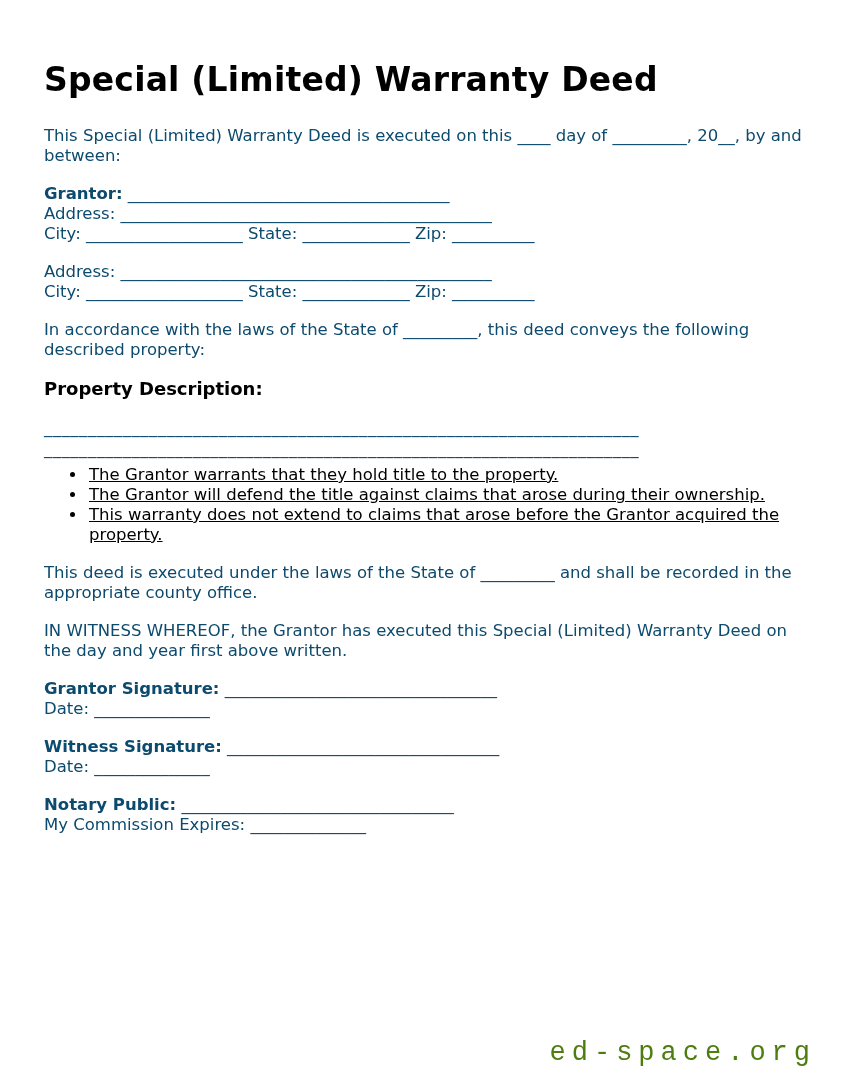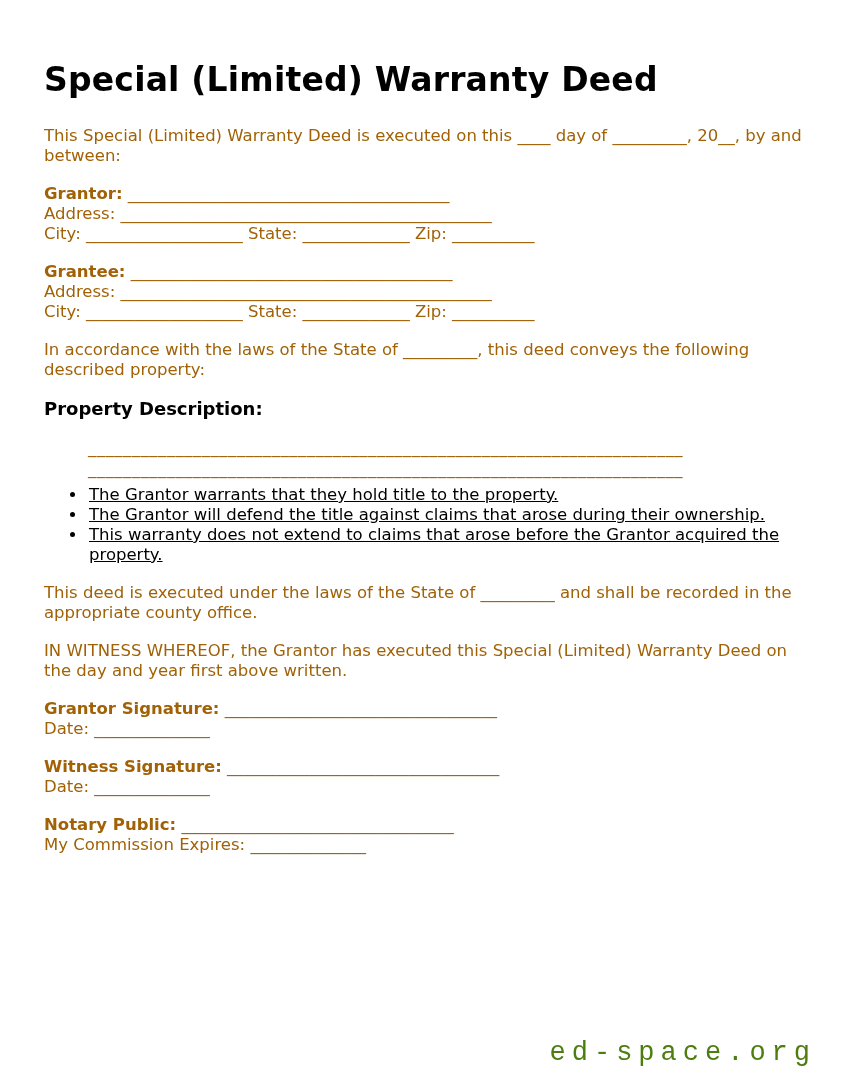--- a/index.html
+++ b/index.html
@@ -14,31 +14,31 @@
     padding: 50px 28px 0 44px;
     overflow: hidden;
   }
   h1.doc-title {
     font-size: 33px;
     font-weight: bold;
     letter-spacing: 0.2px;
     margin: 10px 0 27px 0;
     color: #000000;
   }
-  p, .row { font-size: 16.5px; line-height: 20px; color: #a16207; }
+  p, .row { font-size: 16.5px; line-height: 20px; color: #0c4a6e; }
   .para { margin: 0 0 18px 0; }
   .block { margin: 0 0 18px 0; }
   .row b, .bold { font-weight: bold; }
   .section-heading {
     font-size: 18px;
     font-weight: bold;
     margin: 0 0 18px 0;
   }
   .blank-lines { margin: 14px 0 6px 0; }
-  .blank-lines .row { line-height: 21px; letter-spacing: 0.5px; margin-left: 44px; }
+  .blank-lines .row { line-height: 21px; letter-spacing: 0.5px; }
   ul.limitations {
     margin: 0 0 18px 0;
     padding-left: 43px;
     font-size: 16.5px;
     line-height: 20px;
     text-decoration: underline;
   }
   ul.limitations li { margin: 0; padding-left: 2px; }
   .footer-brand {
     position: absolute;
@@ -59,21 +59,20 @@
 
   <p class="para">This Special (Limited) Warranty Deed is executed on this ____ day of _________, 20__, by and between:</p>
 
   <div class="block">
     <div class="row"><b>Grantor:</b> <span>_______________________________________</span></div>
     <div class="row"><span>Address:</span> <span>_____________________________________________</span></div>
     <div class="row"><span>City:</span> <span>___________________</span> <span>State:</span> <span>_____________</span> <span>Zip:</span> <span>__________</span></div>
   </div>
 
   <div class="block">
-    <div class="row"><b>Grantee:</b> <span>_______________________________________</span></div>
     <div class="row"><span>Address:</span> <span>_____________________________________________</span></div>
     <div class="row"><span>City:</span> <span>___________________</span> <span>State:</span> <span>_____________</span> <span>Zip:</span> <span>__________</span></div>
   </div>
 
   <p class="para">In accordance with the laws of the State of _________, this deed conveys the following described property:</p>
 
   <div class="section-heading">Property Description:</div>
 
   <div class="blank-lines block">
     <div class="row">____________________________________________________________________</div>

